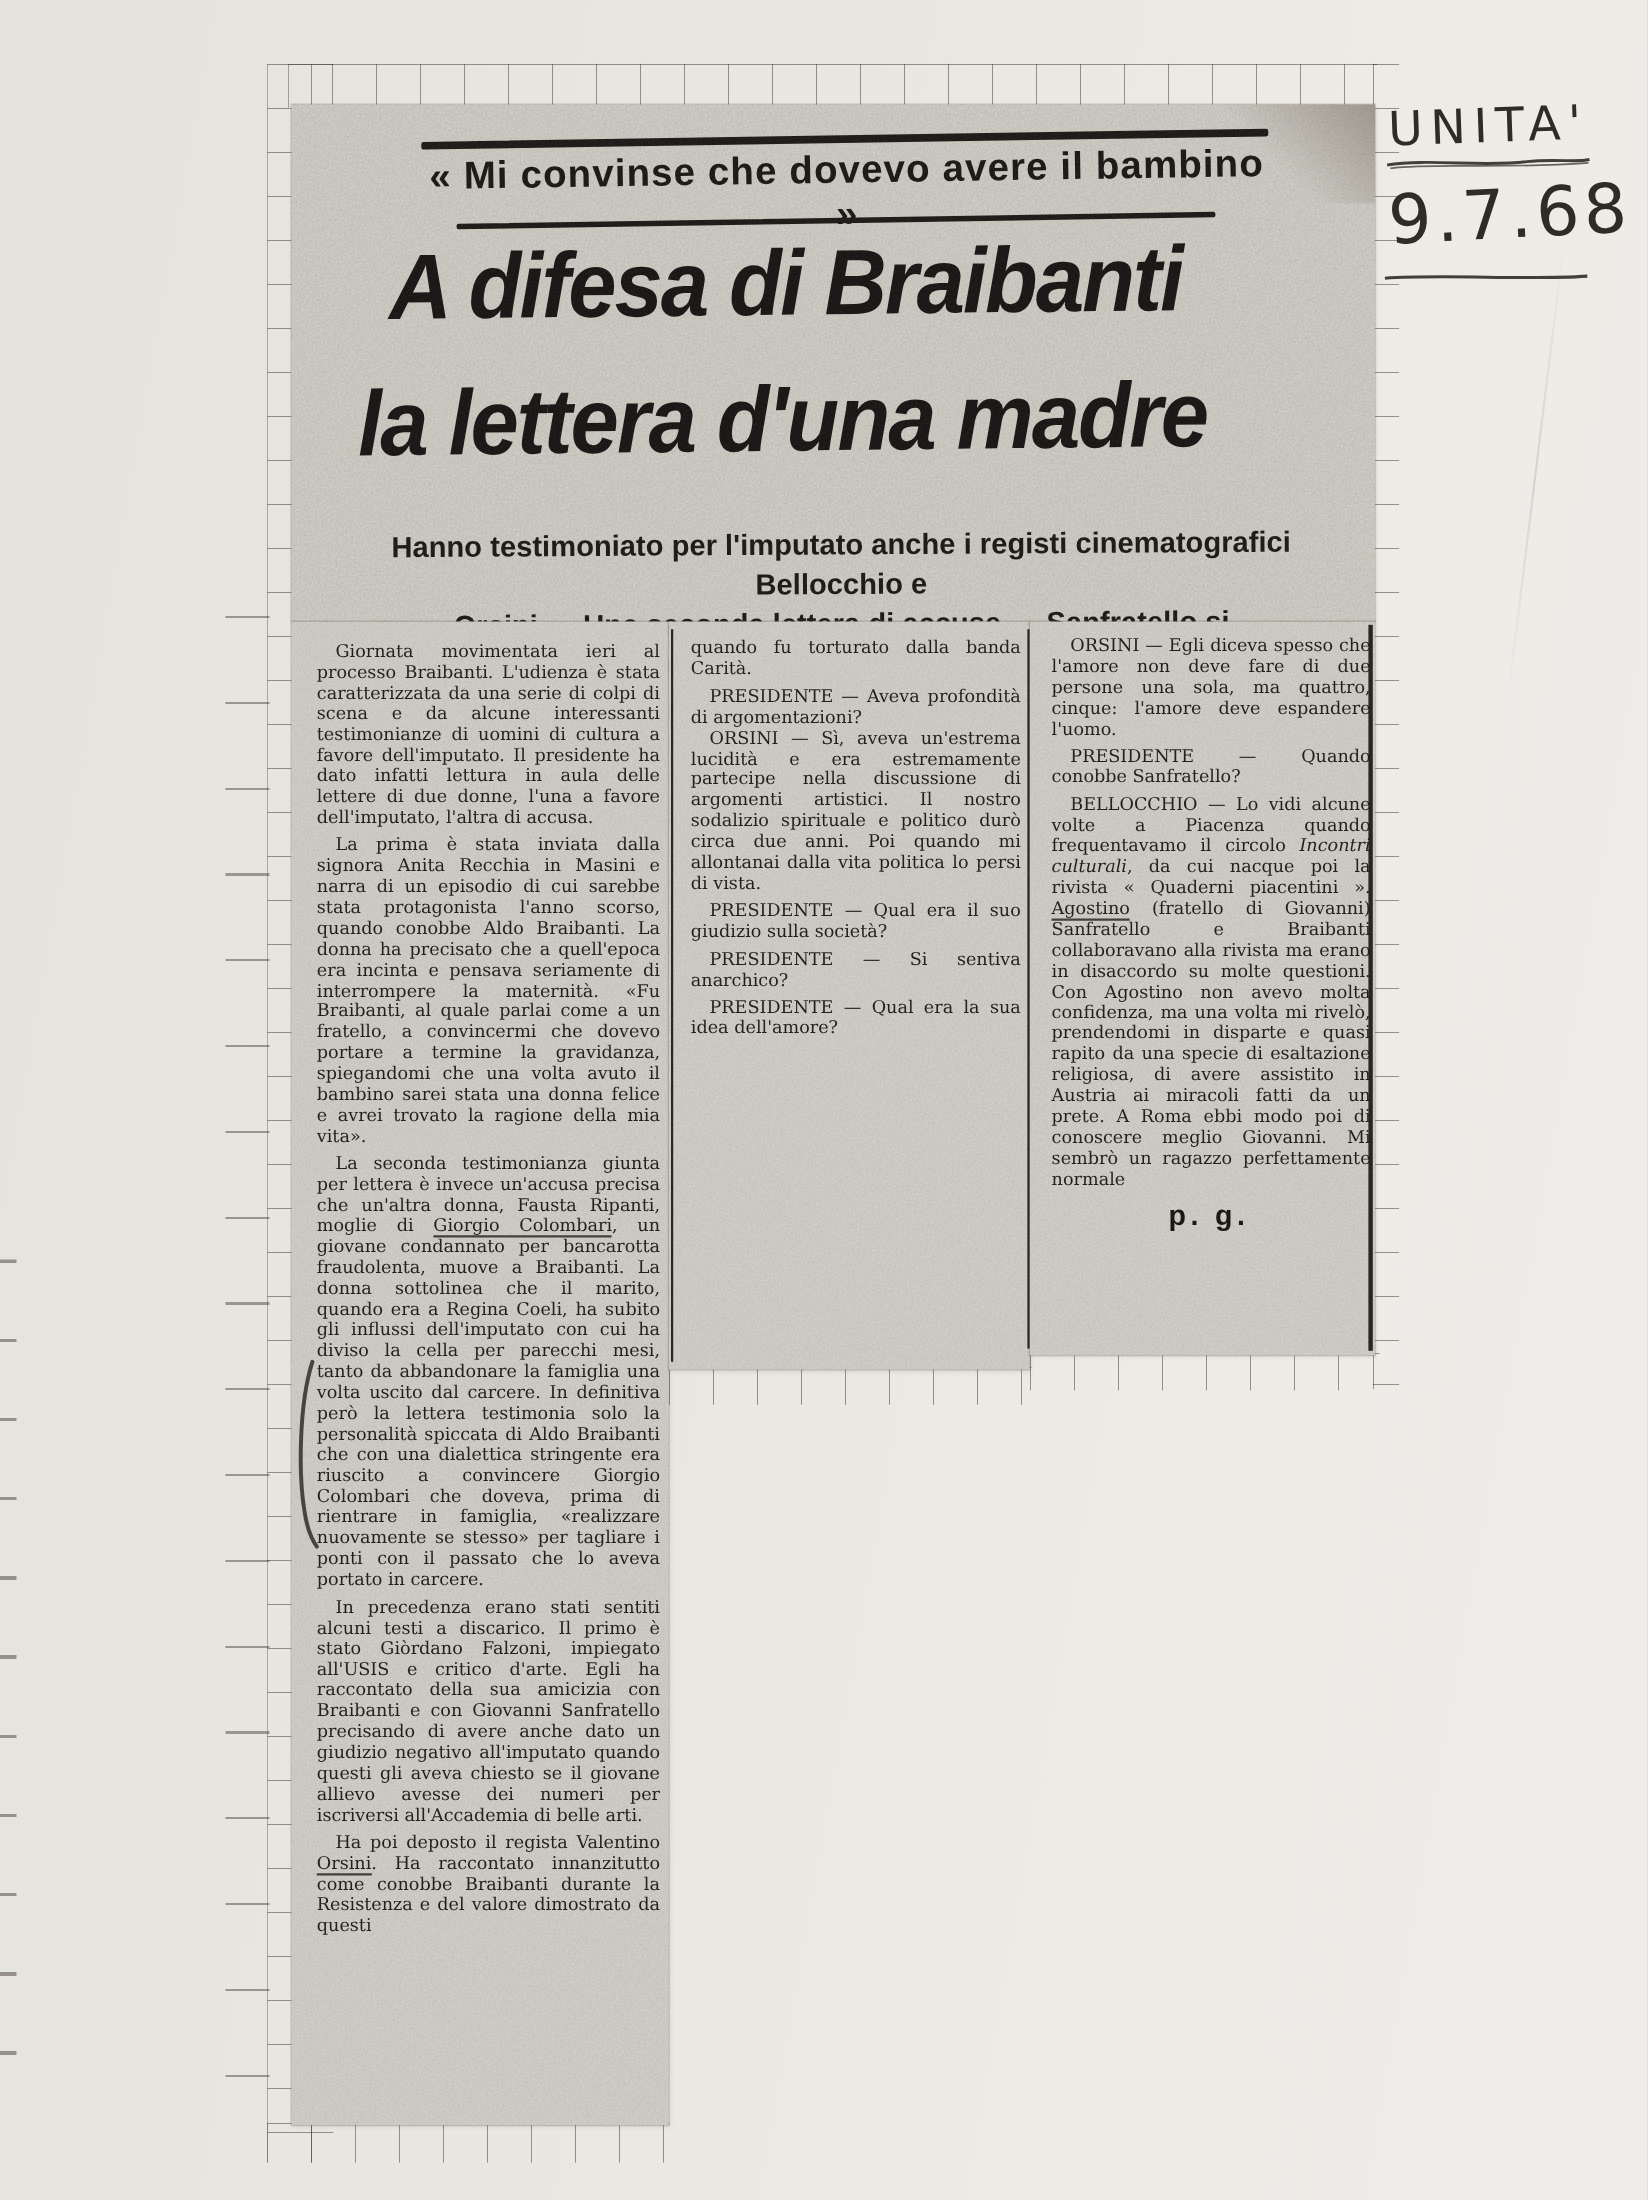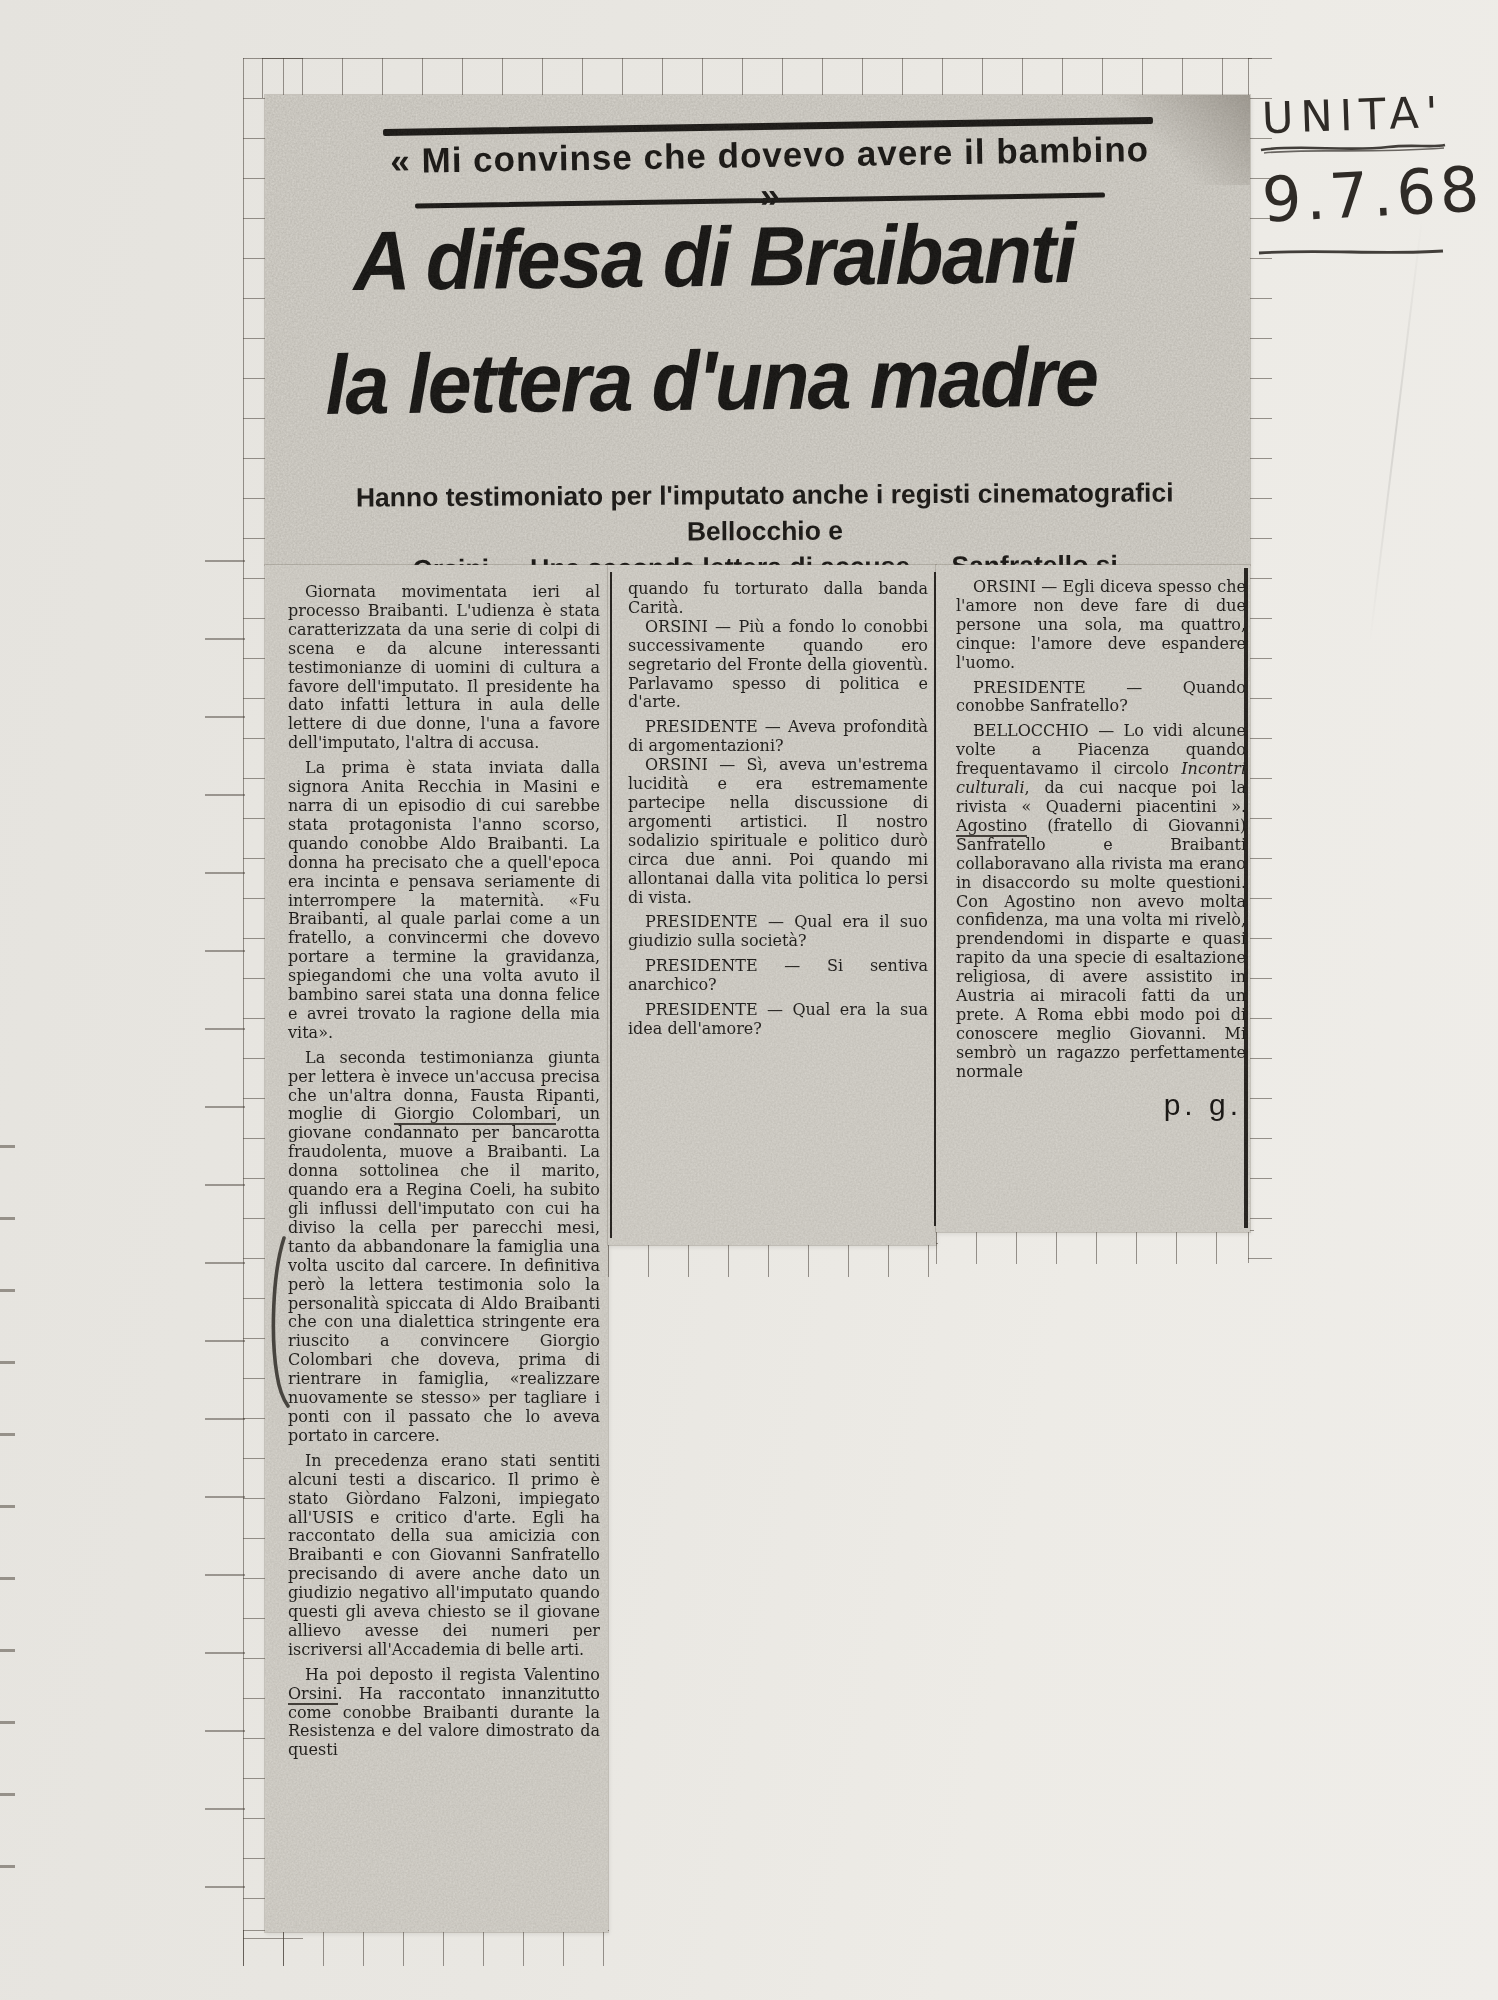--- a/index.html
+++ b/index.html
@@ -28,22 +28,22 @@
   .subhead{position:absolute;left:85px;top:382px;width:830px;text-align:center;
     font-family:"Liberation Sans", sans-serif;font-weight:bold;font-size:26.5px;line-height:36px;
     color:#161412;transform:rotate(-0.35deg);}
   
   .col{position:absolute;font-size:16px;line-height:18.9px;text-align:justify;color:#1c1a18;}
   .col p{margin:0;text-indent:17px;}
   .col p.flush{text-indent:0;}
   .col p.gap{margin-top:6px;}
   .it{font-style:italic;}
   .pen-u{border-bottom:2.5px solid rgba(38,33,28,.85);}
-  .sig{margin-top:14px;text-align:right;font-family:"Liberation Sans", sans-serif;
-       font-weight:normal;font-size:30px;letter-spacing:4px;color:#141210;padding-right:4px;}
+  .sig{margin-top:14px;text-align:center;font-family:"Liberation Sans", sans-serif;
+       font-weight:bold;font-size:26px;letter-spacing:4px;color:#141210;padding-right:4px;}
   .vrule{position:absolute;background:#23201d;}
   
   .hand{position:absolute;font-family:"DejaVu Sans", sans-serif;color:#2f2b27;white-space:nowrap;}
   .hand.pub{left:1262px;top:90px;font-size:43px;letter-spacing:7px;transform:rotate(-2deg);}
   .hand.date{left:1262px;top:158px;font-size:62px;letter-spacing:4px;transform:rotate(-3deg);}
   .overlay{position:absolute;left:0;top:0;pointer-events:none;}
   .crease{position:absolute;left:1130px;top:120px;width:2px;height:430px;
     background:linear-gradient(to bottom,rgba(0,0,0,0),rgba(0,0,0,.10),rgba(0,0,0,0));transform:rotate(7deg);}
   .corner-shade{position:absolute;right:0;top:0;width:150px;height:90px;
     background:linear-gradient(225deg,rgba(70,62,52,.35),rgba(70,62,52,0) 60%);}
@@ -87,21 +87,20 @@
   <div class="col" style="left:288px;top:583px;width:312px;">
     <p>Giornata movimentata ieri al processo Braibanti. L'udienza è stata caratterizzata da una serie di colpi di scena e da alcune interessanti testimonianze di uomini di cultura a favore dell'imputato. Il presidente ha dato infatti lettura in aula delle lettere di due donne, l'una a favore dell'imputato, l'altra di accusa.</p>
     <p class="gap">La prima è stata inviata dalla signora Anita Recchia in Masini e narra di un episodio di cui sarebbe stata protagonista l'anno scorso, quando conobbe Aldo Braibanti. La donna ha precisato che a quell'epoca era incinta e pensava seriamente di interrompere la maternità. «Fu Braibanti, al quale parlai come a un fratello, a convincermi che dovevo portare a termine la gravidanza, spiegandomi che una volta avuto il bambino sarei stata una donna felice e avrei trovato la ragione della mia vita».</p>
     <p class="gap"><span>La seconda testimonianza giunta per lettera è invece un'accusa precisa che un'altra donna, Fausta Ripanti, moglie di </span><span class="pen-u">Giorgio Colombari</span><span>, un giovane condannato per bancarotta fraudolenta, muove a Braibanti. La donna sottolinea che il marito, quando era a Regina Coeli, ha subito gli influssi dell'imputato con cui ha diviso la cella per parecchi mesi, tanto da abbandonare la famiglia una volta uscito dal carcere. In definitiva però la lettera testimonia solo la personalità spiccata di Aldo Braibanti che con una dialettica stringente era riuscito a convincere Giorgio Colombari che doveva, prima di rientrare in famiglia, «realizzare nuovamente se stesso» per tagliare i ponti con il passato che lo aveva portato in carcere.</span></p>
     <p class="gap">In precedenza erano stati sentiti alcuni testi a discarico. Il primo è stato Giòrdano Falzoni, impiegato all'USIS e critico d'arte. Egli ha raccontato della sua amicizia con Braibanti e con Giovanni Sanfratello precisando di avere anche dato un giudizio negativo all'imputato quando questi gli aveva chiesto se il giovane allievo avesse dei numeri per iscriversi all'Accademia di belle arti.</p>
     <p class="gap"><span>Ha poi deposto il regista Valentino </span><span class="pen-u">Orsini</span><span>. Ha raccontato innanzitutto come conobbe Braibanti durante la Resistenza e del valore dimostrato da questi</span></p>
   </div>
 
   <div class="col" style="left:628px;top:580px;width:300px;">
     <p class="flush">quando fu torturato dalla banda Carità.</p>
-    <p>ORSINI — Più a fondo lo conobbi successivamente quando ero segretario del Fronte della gioventù. Parlavamo spesso di politica e d'arte.</p>
     <p class="gap">PRESIDENTE — Aveva profondità di argomentazioni?</p>
     <p>ORSINI — Sì, aveva un'estrema lucidità e era estremamente partecipe nella discussione di argomenti artistici. Il nostro sodalizio spirituale e politico durò circa due anni. Poi quando mi allontanai dalla vita politica lo persi di vista.</p>
     <p class="gap">PRESIDENTE — Qual era il suo giudizio sulla società?</p>
     <p class="gap">PRESIDENTE — Si sentiva anarchico?</p>
     <p class="gap">PRESIDENTE — Qual era la sua idea dell'amore?</p>
   </div>
 
   <div class="col" style="left:956px;top:578px;width:290px;">
     <p>ORSINI — Egli diceva spesso che l'amore non deve fare di due persone una sola, ma quattro, cinque: l'amore deve espandere l'uomo.</p>
     <p class="gap">PRESIDENTE — Quando conobbe Sanfratello?</p>

